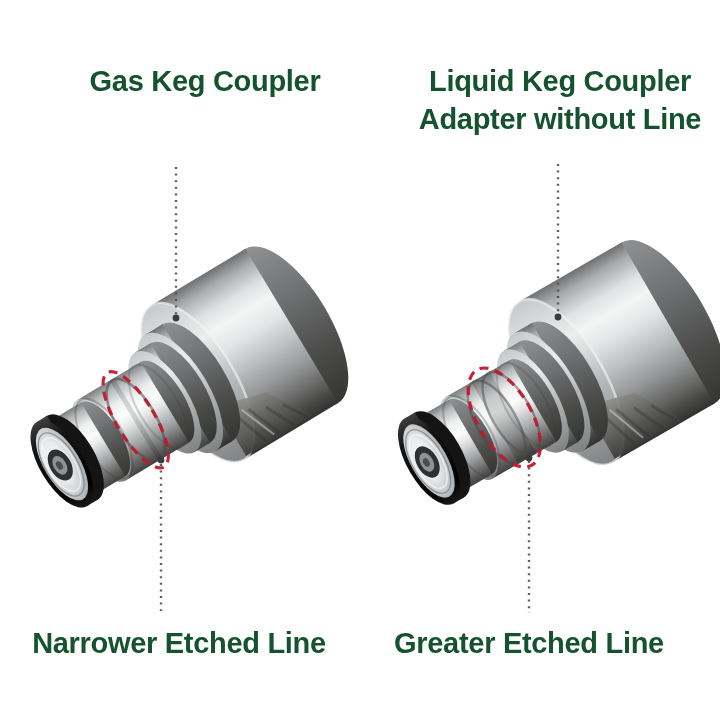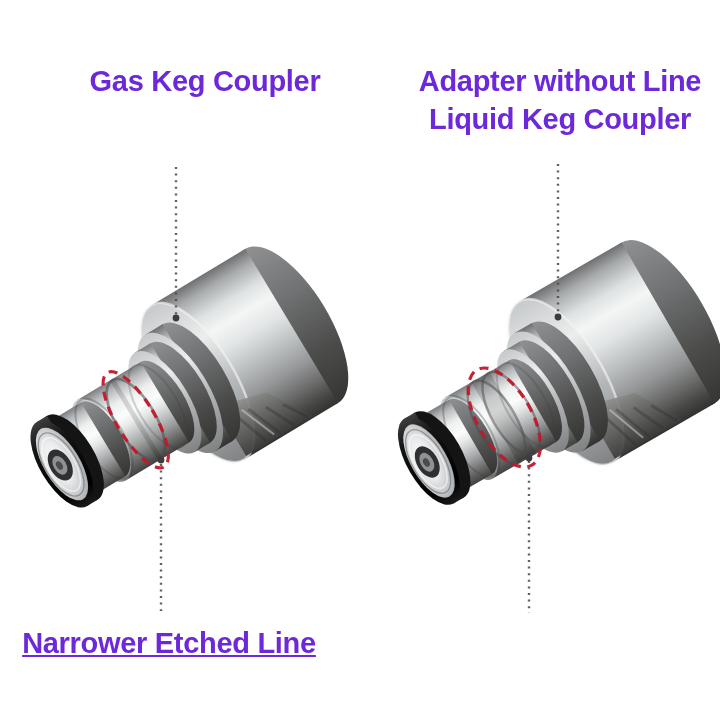--- a/index.html
+++ b/index.html
@@ -2,28 +2,28 @@
 <html><head>
 <meta charset="utf-8">
 <style>
   html,body{margin:0;padding:0;}
   .stage{
     position:relative;width:720px;height:720px;background:#ffffff;overflow:hidden;
     font-family:"Liberation Sans", sans-serif;
   }
   .scene{position:absolute;left:0;top:0;width:720px;height:720px;}
   .lbl{
-    position:absolute;text-align:center;color:#6d28d9;
+    position:absolute;text-align:center;color:#14532d;
     font-weight:bold;font-size:29px;line-height:38px;letter-spacing:-0.3px;
     white-space:nowrap;
   }
   .lbl div{white-space:nowrap;}
   .lbl-tl{left:52px;top:62px;width:306px;}
   .lbl-tr{left:400px;top:62px;width:320px;}
-  .lbl-bl{left:16px;top:624px;width:306px;text-decoration:underline;}
+  .lbl-bl{left:26px;top:624px;width:306px;}
   .lbl-br{left:376px;top:624px;width:306px;}
 </style>
 </head>
 <body>
 
 <div class="stage">
 
   <div class="scene" id="scene"><svg width="720" height="720" viewBox="0 0 720 720" xmlns="http://www.w3.org/2000/svg">
         <defs>
     <linearGradient id="steelBody" x1="0" y1="0" x2="0" y2="1">
@@ -172,19 +172,20 @@
           <line x1="529" y1="461" x2="529" y2="613" stroke="#4b4b4b" stroke-width="2.4" stroke-dasharray="2 4.6" opacity="0.88"></line>
           <circle cx="529" cy="458" r="3.4" fill="#3c3c3c"></circle>
         </g>
       </svg></div>
 
   <div class="lbl lbl-tl">
     <div>Gas Keg Coupler</div>
   </div>
 
   <div class="lbl lbl-tr">
+    <div>Liquid Keg Coupler</div>
     <div>Adapter without Line</div>
-    <div>Liquid Keg Coupler</div>
   </div>
 
   <div class="lbl lbl-bl">Narrower Etched Line</div>
 
+  <div class="lbl lbl-br">Greater Etched Line</div>
 </div>
 
 </body></html>

